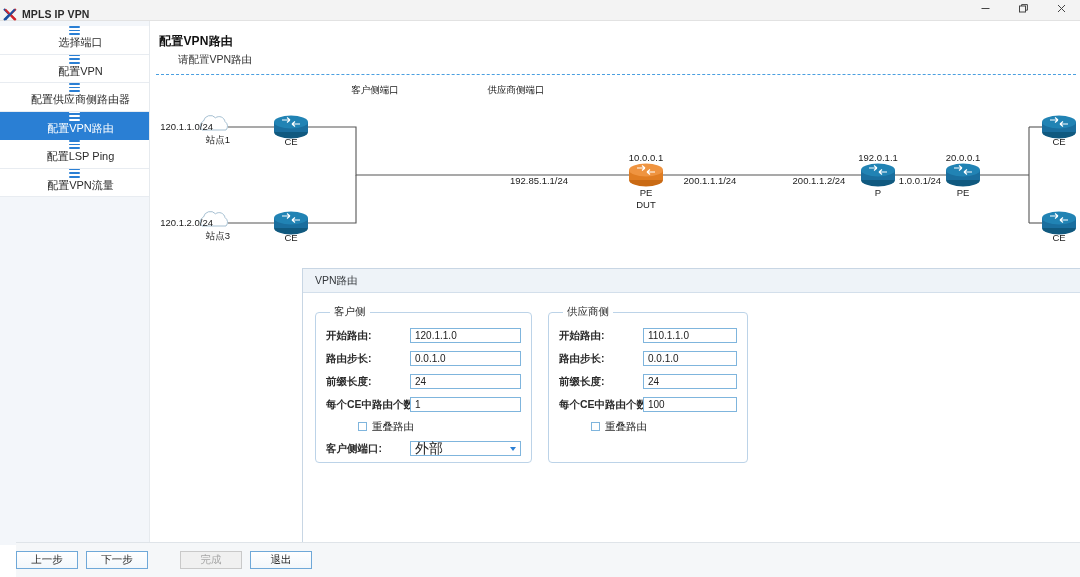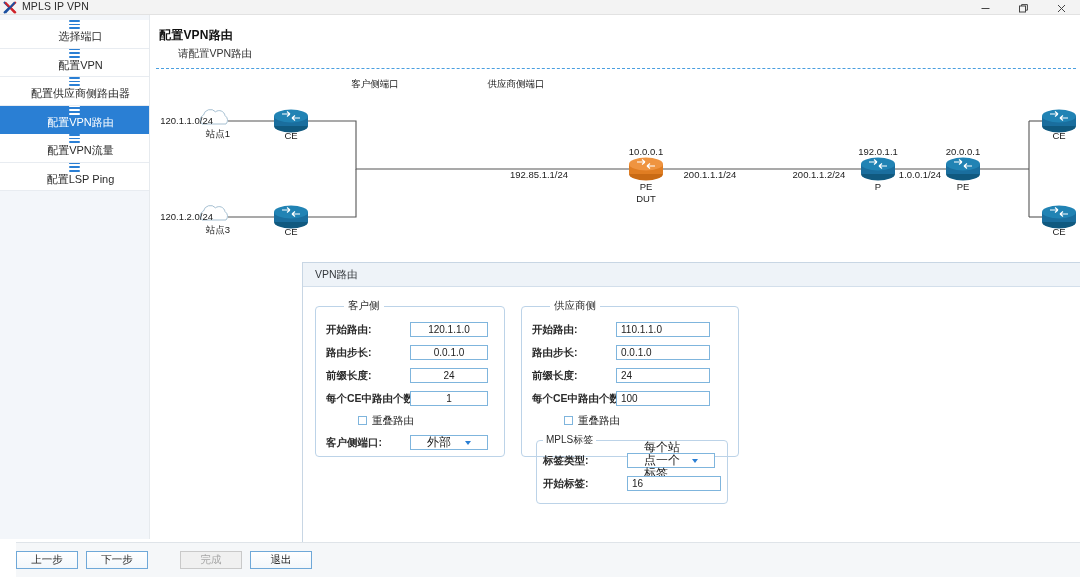--- a/index.html
+++ b/index.html
@@ -7,26 +7,27 @@
     margin: 0; padding: 0;
     width: 1080px; height: 577px;
     overflow: hidden;
     background: #ffffff;
     font-family: "Liberation Sans", "DejaVu Sans", sans-serif;
     -webkit-font-smoothing: antialiased;
   }
 
   
   #titlebar {
-    height: 15px;
+    height: 21px;
     background: #f3f3f3;
     border-bottom: 1px solid #e2e2e2;
     display: flex;
-    align-items: flex-start;
+    align-items: flex-end;
     position: relative;
+    font-weight: bold;
   }
   #app-icon {
     width: 14px; height: 13px;
     margin-left: 3px; margin-right: 5px;
     position: relative;
     flex: none;
   }
   #title-text {
     font-size: 10.5px;
     color: #2b2b2b;
@@ -148,21 +149,21 @@
     border: 1px solid #bcd3e8;
     border-radius: 4px;
     margin: 0;
     padding: 7px 10px 9px 10px;
     position: relative;
   }
   fieldset.grp > legend {
     font-size: 10.5px;
     color: #2b2b2b;
     padding: 0 4px;
-    margin-left: 18px;
+    margin-left: 4px;
   }
   #grp-customer { width: 190px; height: 158px; }
   #grp-provider { width: 190px; height: 158px; }
 
   .row {
     display: flex;
     align-items: center;
     height: 19px;
     margin-bottom: 4px;
   }
@@ -181,23 +182,23 @@
     color: #222;
     padding: 0 4px;
     line-height: 13px;
     outline: none;
     font-family: "Liberation Sans", sans-serif;
   }
   .sel {
     height: 15px;
     border: 1px solid #7fb5dd;
     background: #ffffff;
-    font-size: 12px;
+    font-size: 14px;
     color: #222;
-    padding: 0 16px;
+    padding: 0 4px;
     line-height: 13px;
     display: flex;
     align-items: center;
     justify-content: space-between;
   }
   .caret {
     width: 0; height: 0;
     border-left: 3.5px solid transparent;
     border-right: 3.5px solid transparent;
     border-top: 4px solid #2a7fd4;
@@ -213,21 +214,21 @@
     width: 9px; height: 9px;
     border: 1px solid #7fb5dd;
     background: #fff;
     margin-right: 5px;
     flex: none;
   }
   .chk-row span { font-size: 10.5px; color: #2b2b2b; }
 
   
   #grp-customer .lbl { width: 84px; }
-  #grp-customer .fld, #grp-customer .sel { width: 78px; text-align: center; }
+  #grp-customer .fld, #grp-customer .sel { width: 111px; }
 
   
   #grp-provider .lbl { width: 84px; }
   #grp-provider .fld { width: 94px; }
 
   fieldset.mpls {
     border: 1px solid #bcd3e8;
     border-radius: 4px;
     margin: 2px 0 0 4px;
     padding: 4px 6px 6px 6px;
@@ -337,29 +338,29 @@
           <i></i>
         </span>
       <span>配置VPN路由</span>
     </div>
     <div class="side-item">
       <span class="side-icon">
           <i></i>
           <i></i>
           <i></i>
         </span>
-      <span>配置VPN流量</span>
+      <span>配置LSP Ping</span>
     </div>
     <div class="side-item">
       <span class="side-icon">
           <i></i>
           <i></i>
           <i></i>
         </span>
-      <span>配置LSP Ping</span>
+      <span>配置VPN流量</span>
     </div>
   </div>
 
   <div id="content">
 
     <div id="page-title">配置VPN路由</div>
     <div id="page-sub">请配置VPN路由</div>
     <div id="head-rule"></div>
 
     <div id="diagram">
@@ -524,36 +525,20 @@
           <div class="row">
             <label class="lbl">每个CE中路由个数:</label>
             <input class="fld" type="text" value="100" style="">
           </div>
 
           <div class="chk-row">
             <span class="chkbox"></span>
             <span>重叠路由</span>
           </div>
 
-          <fieldset class="mpls">
-            <legend>MPLS标签</legend>
-
-            <div class="row">
-              <label class="lbl">标签类型:</label>
-              <div class="sel" id="sel-label-type">
-                <span>每个站点一个标签</span>
-                <span class="caret"></span>
-              </div>
-            </div>
-
-            <div class="row">
-              <label class="lbl">开始标签:</label>
-              <input class="fld" id="fld-start-label" type="text" value="16" style="">
-            </div>
-          </fieldset>
         </fieldset>
 
       </div>
     </div>
 
   </div>
 </div>
 
 <div id="footer">
   <div class="btn">上一步</div>

